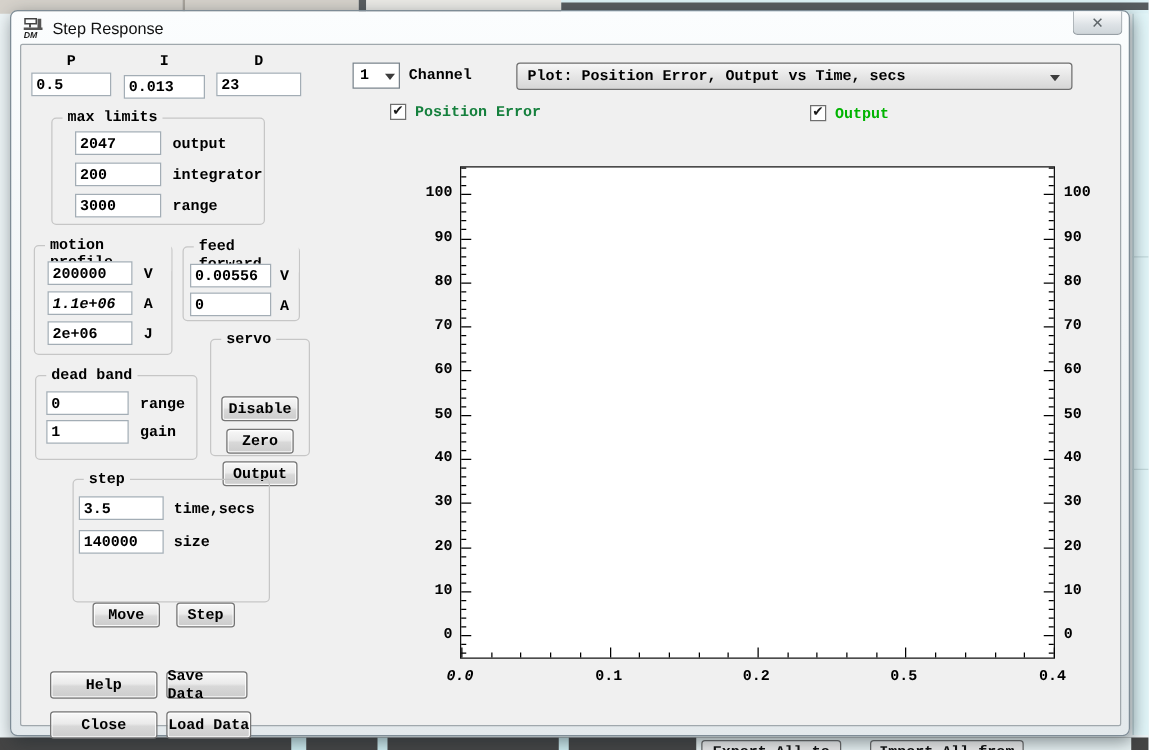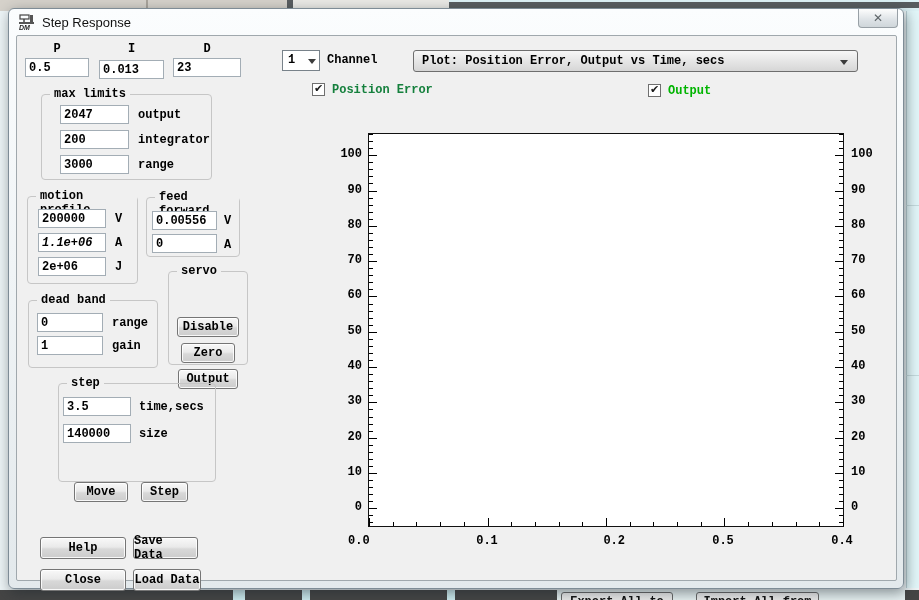--- a/index.html
+++ b/index.html
@@ -322,18 +322,18 @@
     <div class="alab" style="left: 326px; top: 288px; width: 36px; text-align: right;">60</div>
     <div class="alab" style="left: 851px; top: 288px; width: 36px; text-align: left;">60</div>
     <div class="alab" style="left: 326px; top: 253px; width: 36px; text-align: right;">70</div>
     <div class="alab" style="left: 851px; top: 253px; width: 36px; text-align: left;">70</div>
     <div class="alab" style="left: 326px; top: 218px; width: 36px; text-align: right;">80</div>
     <div class="alab" style="left: 851px; top: 218px; width: 36px; text-align: left;">80</div>
     <div class="alab" style="left: 326px; top: 183px; width: 36px; text-align: right;">90</div>
     <div class="alab" style="left: 851px; top: 183px; width: 36px; text-align: left;">90</div>
     <div class="alab" style="left: 326px; top: 147px; width: 36px; text-align: right;">100</div>
     <div class="alab" style="left: 851px; top: 147px; width: 36px; text-align: left;">100</div>
-    <div class="alab" style="left: 348px; top: 534px; width: 40px; text-align: left;">0.0</div>
+    <div class="alab" style="left: 348px; top: 534px; width: 40px; text-align: center; font-style: italic;">0.0</div>
     <div class="alab" style="left: 467px; top: 534px; width: 40px; text-align: center;">0.1</div>
-    <div class="alab" style="left: 585px; top: 534px; width: 40px; text-align: right;">0.2</div>
+    <div class="alab" style="left: 585px; top: 534px; width: 40px; text-align: center;">0.2</div>
     <div class="alab" style="left: 703px; top: 534px; width: 40px; text-align: center;">0.5</div>
     <div class="alab" style="left: 822px; top: 534px; width: 40px; text-align: center;">0.4</div>
   </div>
 
 </body></html>

